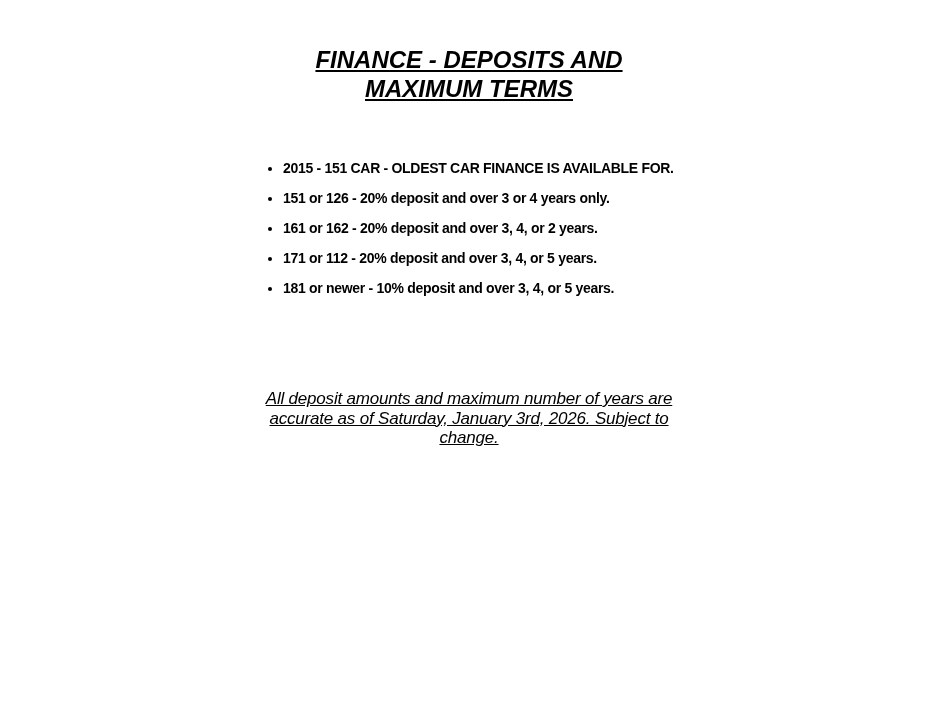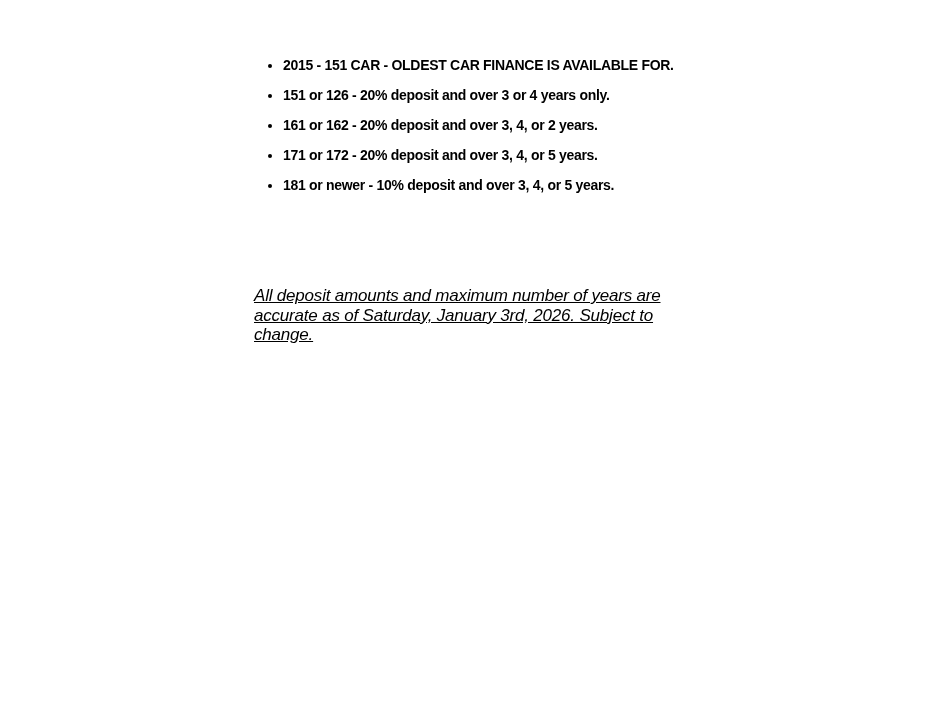--- a/index.html
+++ b/index.html
@@ -36,39 +36,40 @@
     font-size: 14px;
     line-height: 16px;
     font-weight: bold;
     letter-spacing: -0.3px;
     margin-bottom: 14px;
     color: #000000;
   }
   .disclaimer {
     width: 430px;
     margin: 93px auto 0 auto;
-    text-align: left;
+    text-align: center;
     font-style: italic;
     font-weight: normal;
     font-size: 17px;
     line-height: 19.5px;
     letter-spacing: -0.2px;
     text-decoration: underline;
     color: #000000;
   }
 </style>
 </head>
 <body>
 
 <div class="page">
 
+  <h1 class="title">FINANCE - DEPOSITS AND MAXIMUM TERMS</h1>
 
   <ul class="bullets">
     <li>2015 - 151 CAR - OLDEST CAR FINANCE IS AVAILABLE FOR.</li>
     <li>151 or 126 - 20% deposit and over 3 or 4 years only.</li>
     <li>161 or 162 - 20% deposit and over 3, 4, or 2 years.</li>
-    <li>171 or 172 - 20% deposit and over 3, 4, or 5 years.</li>
+    <li>171 or 112 - 20% deposit and over 3, 4, or 5 years.</li>
     <li>181 or newer - 10% deposit and over 3, 4, or 5 years.</li>
   </ul>
 
   <p class="disclaimer">All deposit amounts and maximum number of years are accurate as of Saturday, January 3rd, 2026. Subject to change.</p>
 
 </div>
 
 </body></html>

